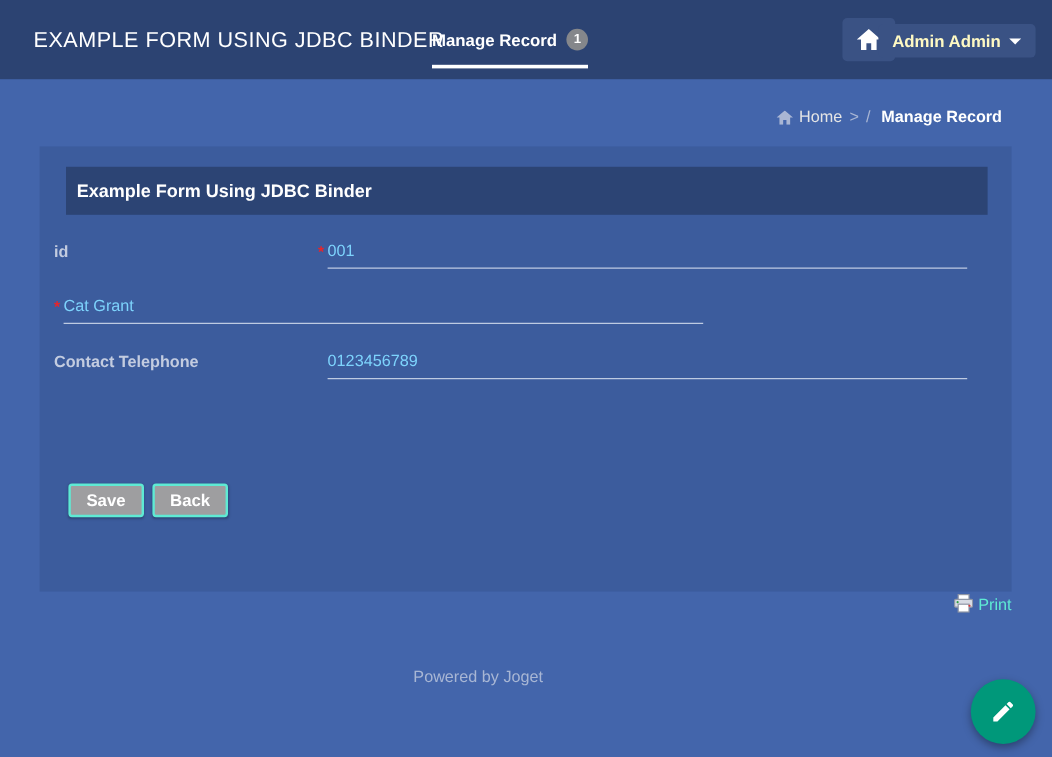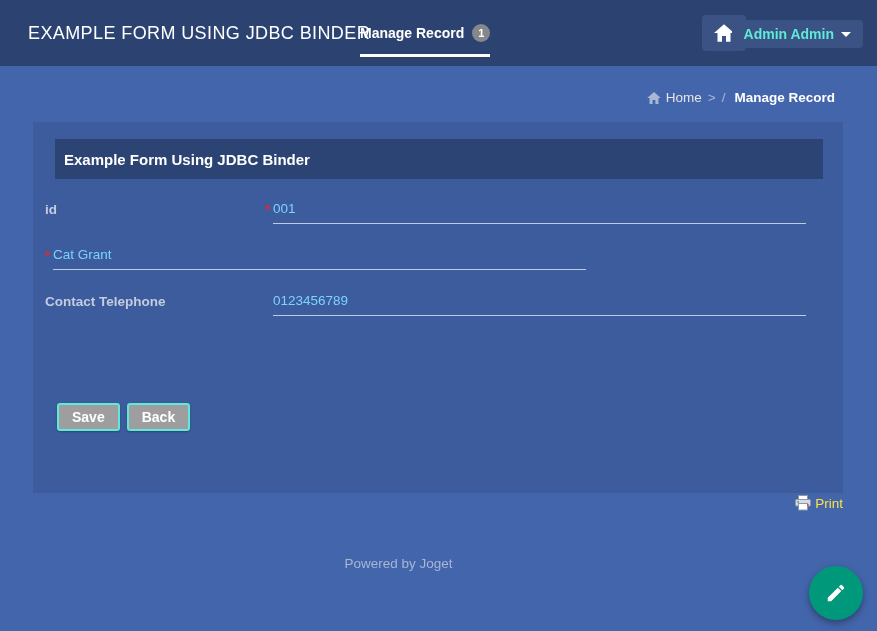--- a/index.html
+++ b/index.html
@@ -34,21 +34,21 @@
   }
   .home-btn {
     position: absolute; right: 131px; top: 15px; width: 44px; height: 36px;
     background: #3A5284; border: none; border-radius: 4px;
     display: flex; align-items: center; justify-content: center; cursor: pointer;
   }
   .user-btn {
     position: absolute; right: 14px; top: 20px; height: 28px;
     background: #3A5284; border: none; border-radius: 4px;
     padding: 0 12px; display: flex; align-items: center; gap: 7px;
-    color: #5eead4; font-size: 14px; font-weight: 700; cursor: pointer;
+    color: #fef9c3; font-size: 14px; font-weight: 700; cursor: pointer;
     font-family: "Liberation Sans", sans-serif;
   }
   .caret-down {
     width: 0; height: 0; display: inline-block;
     border-left: 5px solid transparent; border-right: 5px solid transparent;
     border-top: 5px solid #FFFFFF;
   }
 
   
   .breadcrumb {
@@ -95,21 +95,21 @@
     background: #9E9EA0; border: 2px solid #5eead4; border-radius: 3px;
     color: #FFFFFF; font-size: 14px; font-weight: 700;
     padding: 4px 13px; cursor: pointer; box-shadow: 0 1px 2px rgba(0,0,0,0.25);
     font-family: "Liberation Sans", sans-serif;
   }
 
   
   .print-link {
     position: absolute; top: 495px; right: 34px;
     display: flex; align-items: center; gap: 4px;
-    color: #fde047; font-size: 13.5px; text-decoration: none; cursor: pointer;
+    color: #5eead4; font-size: 13.5px; text-decoration: none; cursor: pointer;
   }
 
   
   .powered {
     position: absolute; top: 556px; left: 0; width: 797px; text-align: center;
     color: #A8B6D4; font-size: 13.5px;
   }
 
   
   .fab {

